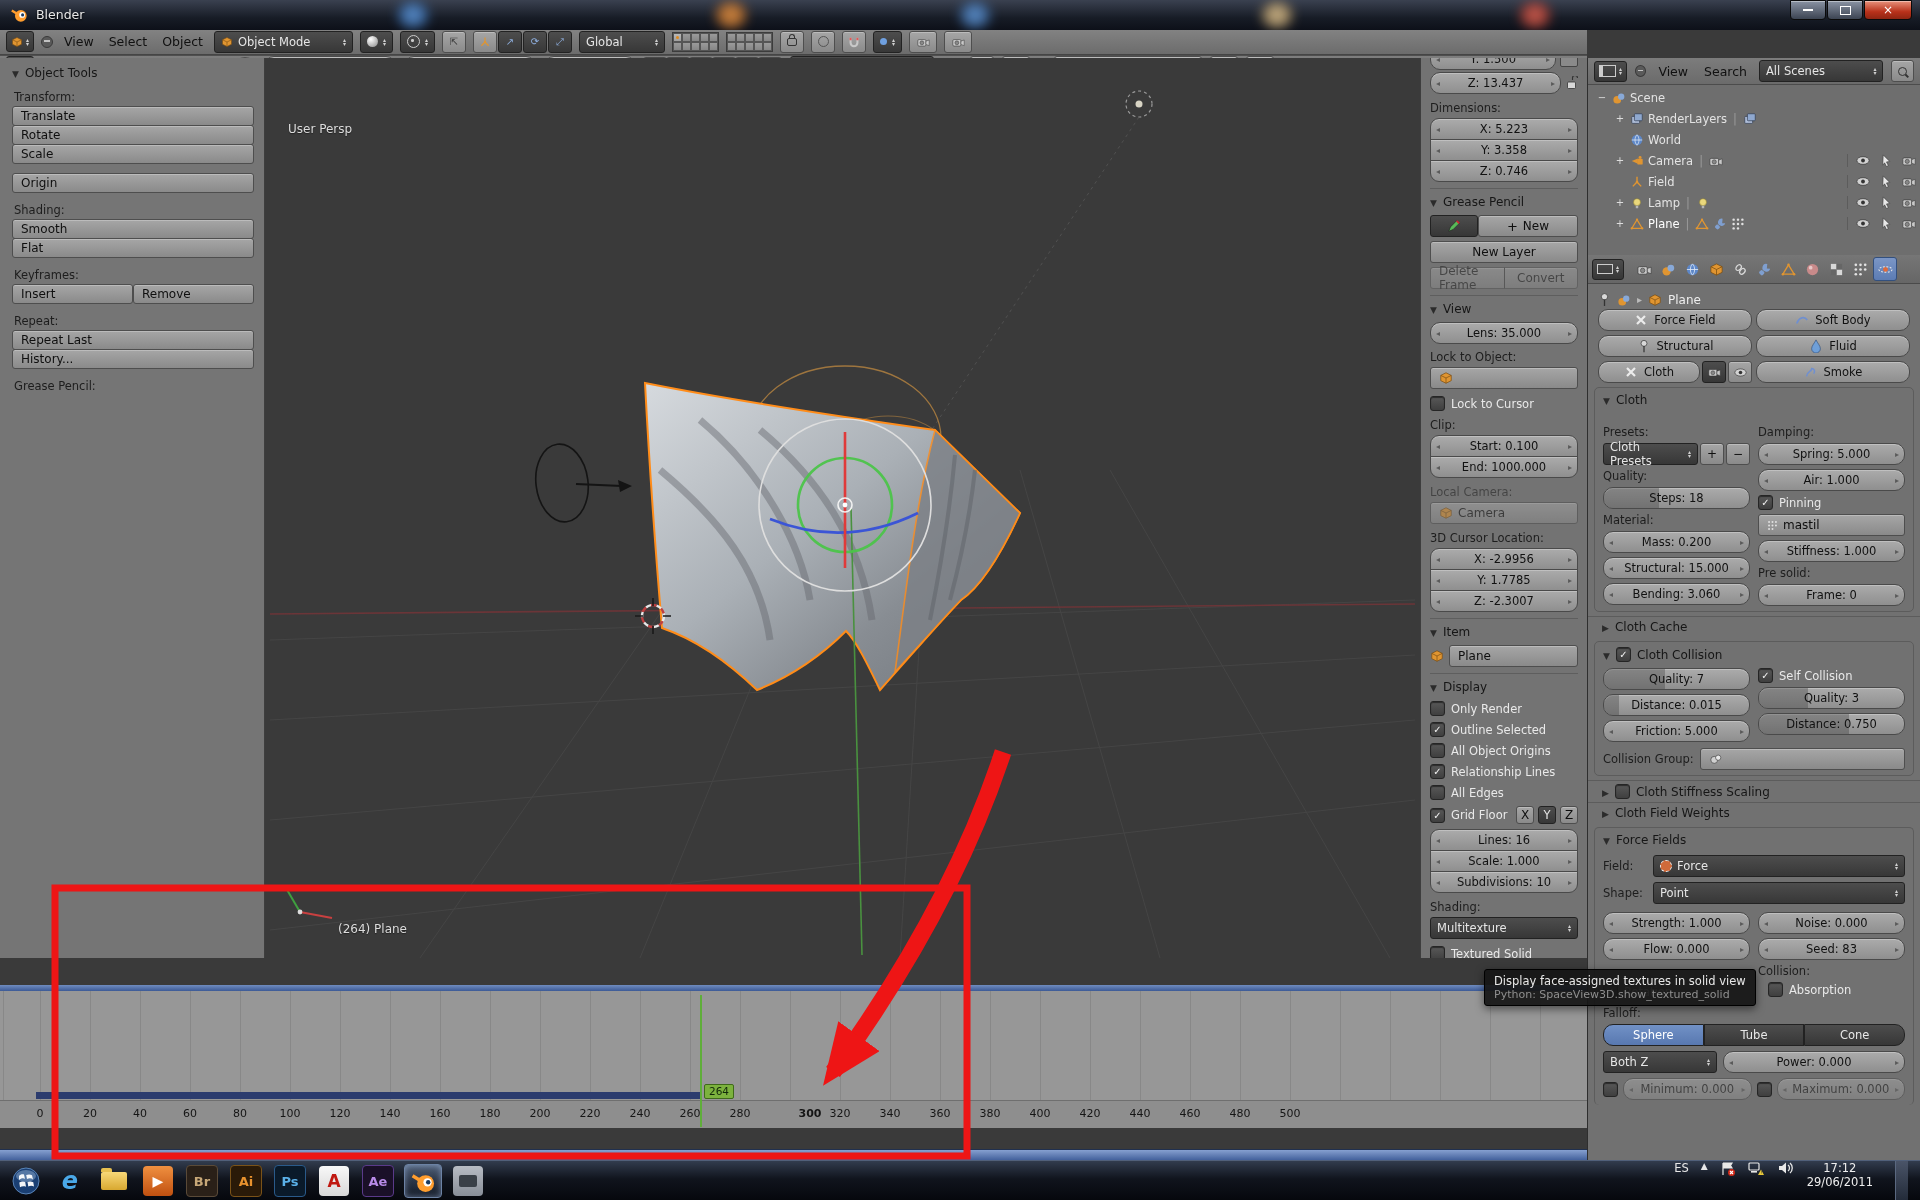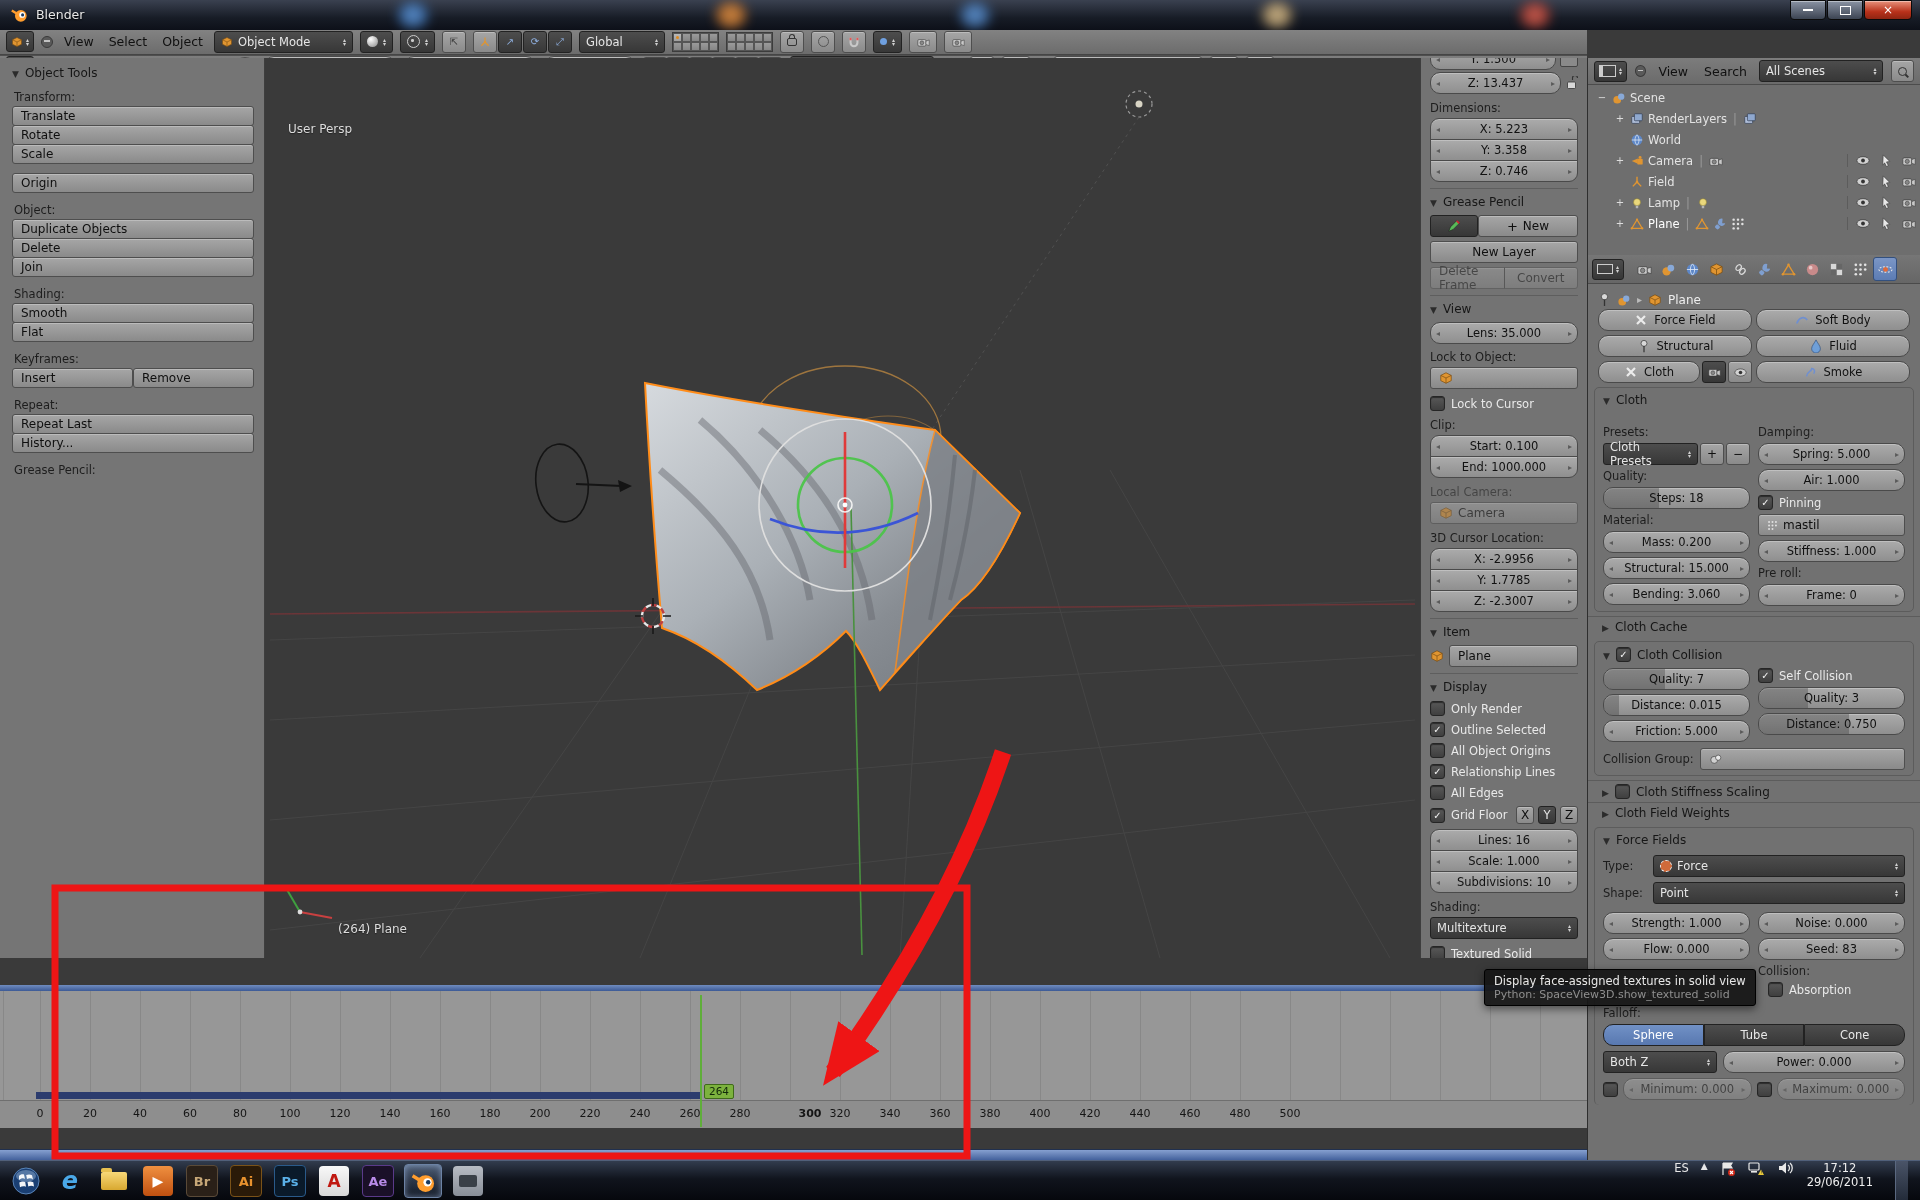--- a/index.html
+++ b/index.html
@@ -388,26 +388,20 @@
         <div class="ts-group">
           <div class="lbl ts-label">Transform:</div>
           <div class="btn tsb">Translate</div>
           <div class="btn tsb">Rotate</div>
           <div class="btn tsb">Scale</div>
         </div>
         <div class="ts-group">
           <div class="btn tsb">Origin</div>
         </div>
         <div class="ts-group">
-          <div class="lbl ts-label">Object:</div>
-          <div class="btn tsb">Duplicate Objects</div>
-          <div class="btn tsb">Delete</div>
-          <div class="btn tsb">Join</div>
-        </div>
-        <div class="ts-group">
           <div class="lbl ts-label">Shading:</div>
           <div class="btn tsb">Smooth</div>
           <div class="btn tsb">Flat</div>
         </div>
         <div class="ts-group">
           <div class="lbl ts-label">Keyframes:</div>
           <div class="ts-row">
             <div class="btn tsb">Insert</div>
             <div class="btn tsb">Remove</div>
           </div>
@@ -897,21 +891,21 @@
             </div>
         <div class="btn" style="gap:5px">
               <svg class="icon" style="width:11px;height:11px">
                 <use href="#i-particles"></use>
               </svg>
               <span>mastil</span>
             </div>
         <div class="pill num">
               <span>Stiffness: 1.000</span>
             </div>
-        <span class="lbl">Pre roll:</span>
+        <span class="lbl">Pre solid:</span>
         <div class="pill num">
               <span>Frame: 0</span>
             </div>
       </div>
     </div>
   </div>
 
   <div class="hdr" style="padding:3px 14px;border-top:1px solid #5c5c5c">
         <span class="tri-c"></span>
         <span>Cloth Cache</span>
@@ -975,21 +969,21 @@
         <span class="tri-c"></span>
         <span>Cloth Field Weights</span>
       </div>
 
   <div class="panelbox" style="border-bottom:none">
     <div class="hdr">
           <span class="tri-o"></span>
           <span>Force Fields</span>
         </div>
     <div class="row" style="gap:8px;margin-top:8px">
-      <span class="lbl" style="width:42px">Type:</span>
+      <span class="lbl" style="width:42px">Field:</span>
       <div class="dd" style="flex:1">
             <span style="width:10px;height:10px;border-radius:50%;background:#d06a3a;border:1px dashed #eee"></span>
             <span>Force</span>
             <span class="ud"></span>
           </div>
     </div>
     <div class="row" style="gap:8px;margin-top:5px">
       <span class="lbl" style="width:42px">Shape:</span>
       <div class="dd" style="flex:1">
             <span>Point</span>

